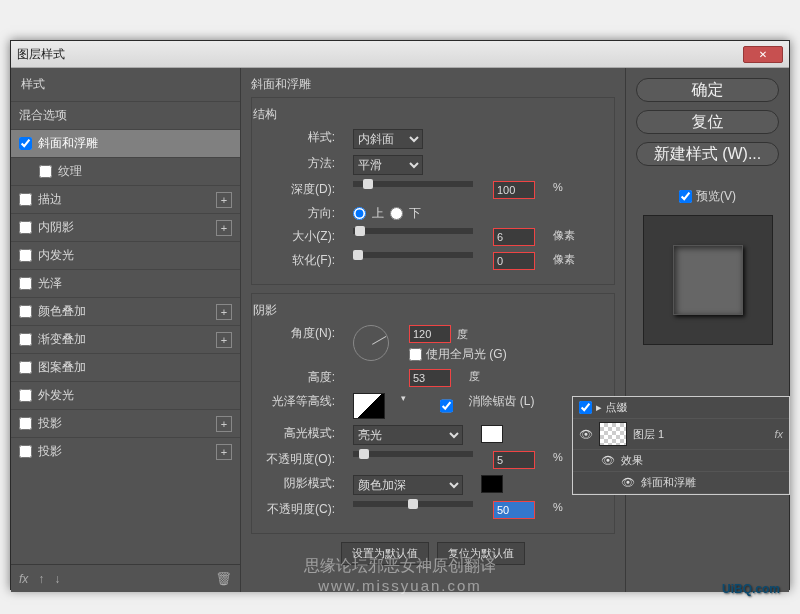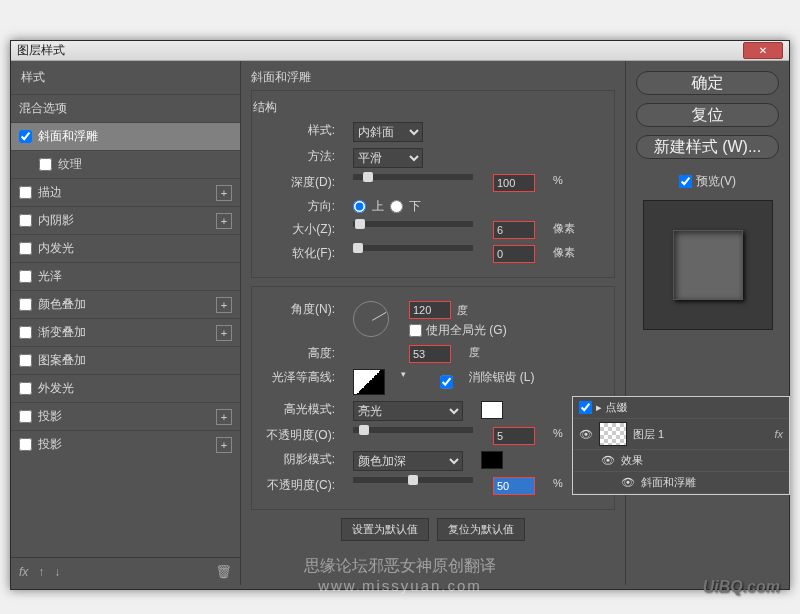--- a/index.html
+++ b/index.html
@@ -1,18 +1,18 @@
 <!DOCTYPE html>
 <html><head>
 <meta charset="utf-8">
 <style>
 * { margin: 0; padding: 0; box-sizing: border-box; font-family: "Microsoft YaHei", sans-serif; }
 body { background: #f0f0f0; width: 800px; height: 614px; overflow: hidden; position: relative; }
 .window { position: absolute; left: 10px; top: 40px; width: 780px; height: 550px; background: #535353; border: 1px solid #2a2a2a; box-shadow: 0 0 10px rgba(0,0,0,0.5); }
-.titlebar { height: 20px; background: linear-gradient(#ebebeb,#d8d8d8); border-bottom: 1px solid #aaa; display: flex; align-items: center; padding: 0 6px; justify-content: space-between; }
+.titlebar { height: 27px; background: linear-gradient(#ebebeb,#d8d8d8); border-bottom: 1px solid #aaa; display: flex; align-items: center; padding: 0 6px; justify-content: space-between; }
 .titlebar .title { font-size: 12px; color: #222; }
 .close-btn { width: 40px; height: 17px; background: #c75050; border: 1px solid #963838; border-radius: 2px; display: flex; align-items: center; justify-content: center; color: #fff; font-size: 10px; cursor: pointer; }
 .body { display: flex; height: calc(100% - 24px); color: #d8d8d8; font-size: 12px; }
 
 .left-panel { width: 230px; background: #535353; border-right: 1px solid #3a3a3a; display: flex; flex-direction: column; }
 .lp-header { padding: 8px 10px; font-size: 12px; }
 .lp-row { display: flex; align-items: center; padding: 5px 8px; border-top: 1px solid #454545; }
 .lp-row.selected { background: #808080; color: #fff; }
 .lp-row input[type=checkbox] { margin-right: 6px; }
 .lp-row .spacer { flex: 1; }
@@ -40,34 +40,34 @@
 .swatch-gloss { width: 32px; height: 26px; background: linear-gradient(135deg,#fff 50%,#000 50%); border: 1px solid #222; margin-right: 4px; }
 .swatch { width: 22px; height: 18px; border: 1px solid #222; margin-left: 6px; }
 .swatch.white { background: #fff; }
 .swatch.black { background: #000; }
 .chk { margin-right: 4px; }
 .btn { background: #474747; border: 1px solid #333; color: #ddd; font-size: 11px; padding: 3px 10px; }
 .bottom-btns { display: flex; gap: 8px; justify-content: center; margin-top: 4px; }
 
 .right-panel { width: 164px; padding: 10px 10px; background: #535353; border-left: 1px solid #3a3a3a; }
 .pill-btn { display: block; width: 100%; height: 24px; border-radius: 12px; background: #5a5a5a; border: 1px solid #333; color: #eee; font-size: 16px; margin-bottom: 8px; cursor: pointer; }
-.preview-chk { display: flex; align-items: center; justify-content: center; gap: 4px; margin: 14px 0 10px; }
+.preview-chk { display: flex; align-items: center; justify-content: center; gap: 4px; margin: 22px 0 10px; }
 .preview-box { width: 130px; height: 130px; background: #3a3a3a; border: 1px solid #222; margin: 0 auto; display: flex; align-items: center; justify-content: center; }
 .preview-inner { width: 70px; height: 70px; background: #666; border: 1px solid #555; box-shadow: 2px 2px 6px rgba(0,0,0,0.6) inset, 2px 2px 4px rgba(0,0,0,0.8); }
 
 .layers-popup { position: absolute; right: 10px; top: 396px; width: 218px; background: #4a4a4a; border: 1px solid #ccc; color: #ddd; font-size: 11px; }
 .layers-popup .hdr { display: flex; align-items: center; padding: 3px 6px; gap: 4px; border-bottom: 1px solid #555; }
 .layers-popup .lrow { display: flex; align-items: center; padding: 3px 6px; gap: 6px; border-bottom: 1px solid #555; }
 .transp-thumb { width: 28px; height: 24px; background-image: linear-gradient(45deg,#ccc 25%,transparent 25%,transparent 75%,#ccc 75%),linear-gradient(45deg,#ccc 25%,#fff 25%,#fff 75%,#ccc 75%); background-size: 8px 8px; background-position: 0 0,4px 4px; border: 1px solid #222; }
 .eye { color: #ddd; }
 .fx-tag { margin-left: auto; font-style: italic; color: #bbb; }
 
 .watermarks { position: absolute; left: 0; right: 0; bottom: 20px; text-align: center; color: rgba(255,255,255,0.45); font-size: 16px; pointer-events: none; }
 .wm2 { margin-top: 0; font-size: 15px; letter-spacing: 2px; }
-.brand { position: absolute; right: 20px; bottom: 18px; color: #737373; font-weight: bold; font-size: 16px; text-shadow: 1px 1px 2px rgba(0,0,0,0.6); font-style: italic; }
+.brand { position: absolute; right: 20px; bottom: 18px; color: #0c4a6e; font-weight: bold; font-size: 12px; text-shadow: 1px 1px 2px rgba(0,0,0,0.6); }
 .triangle { font-size: 9px; }
 </style>
 </head>
 <body>
 
 <div class="window">
   <div class="titlebar">
     <span class="title">图层样式</span>
     <div class="close-btn">
         <span>✕</span>
@@ -194,20 +194,21 @@
           <span class="lbl">软化(F):</span>
           <div class="slider">
               <div class="thumb" style="left:0"></div>
             </div>
           <input class="numbox" value="0" style="">
           <span class="unit">像素</span>
         </div>
       </div>
 
       <div class="group">
+        <div class="group-title">阴影</div>
         <div class="row">
           <span class="lbl">角度(N):</span>
           <div class="angle-circle">
               <div class="ln"></div>
             </div>
           <div>
             <div style="display:flex;align-items:center;margin-bottom:3px">
               <input class="numbox" value="120" style="">
               <span class="unit">度</span>
             </div>

